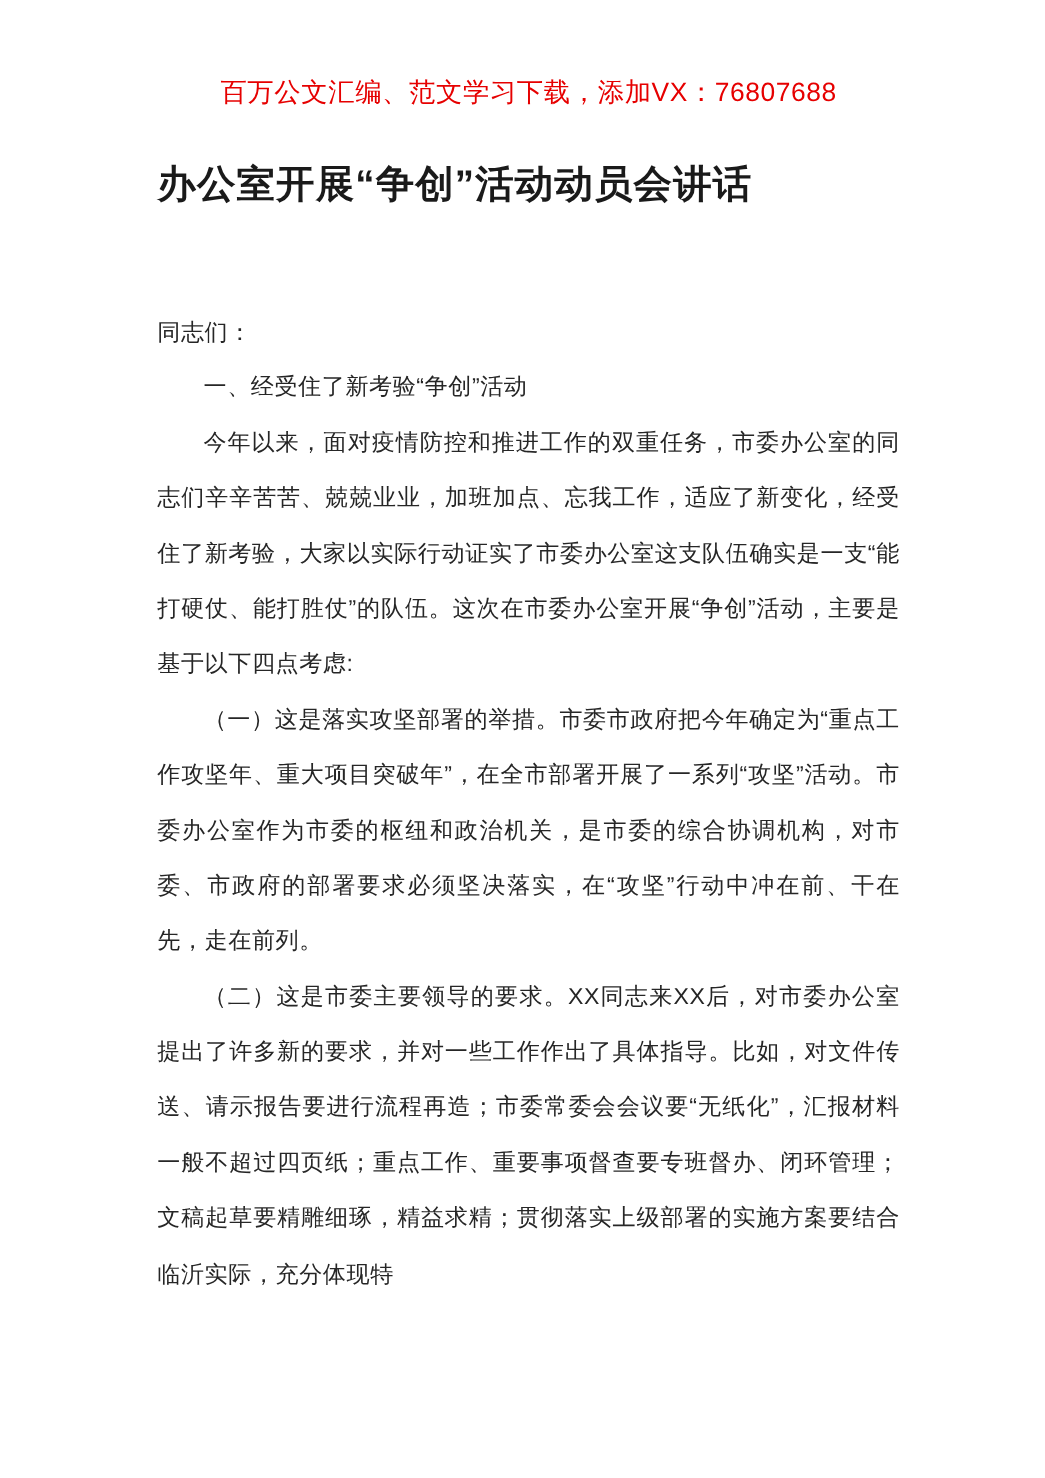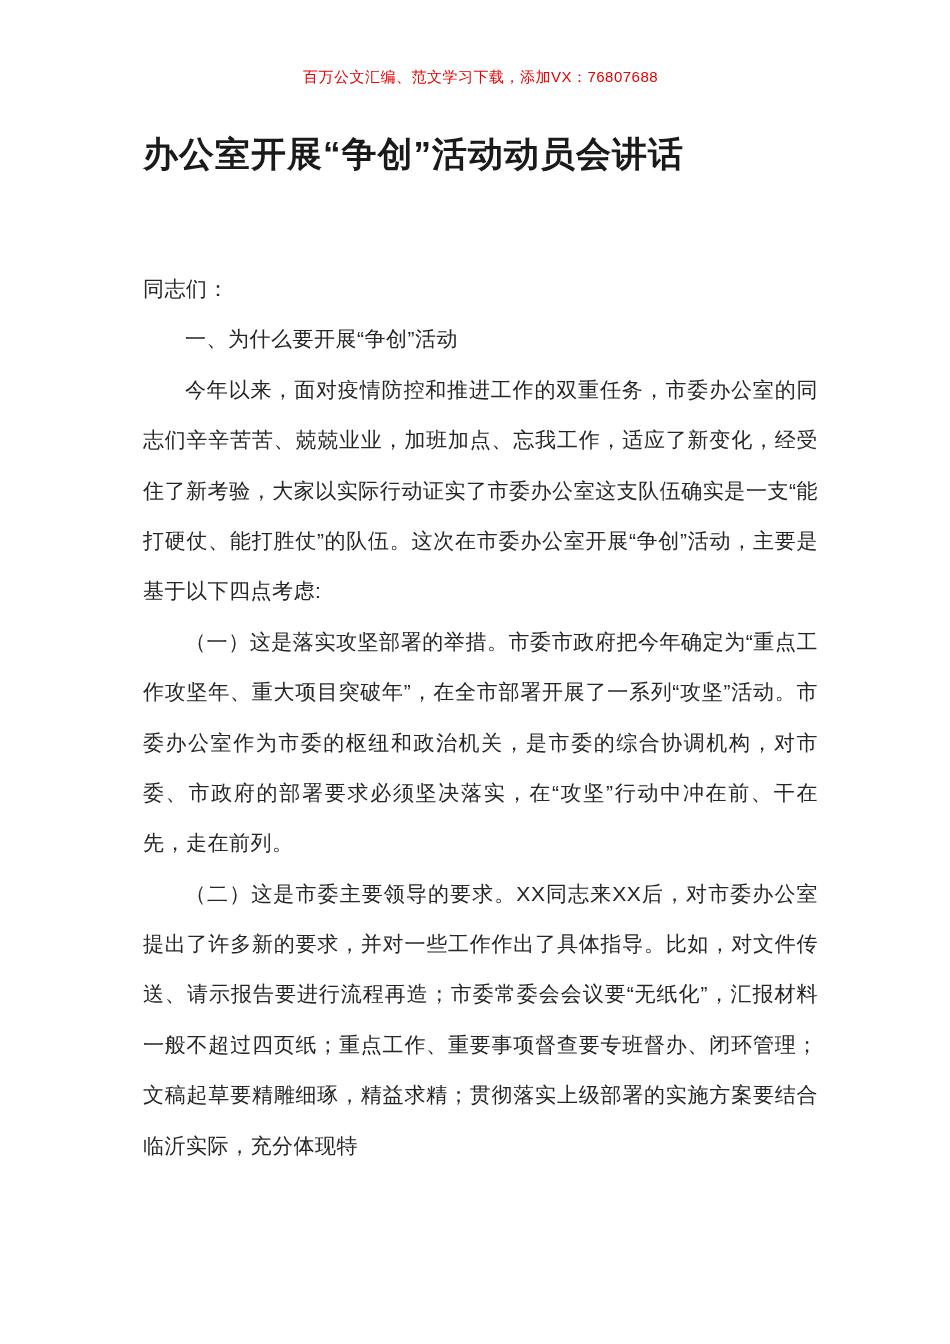--- a/index.html
+++ b/index.html
@@ -15,21 +15,21 @@
   }
   .page {
     width: 950px;
     height: 1344px;
     background: #ffffff;
     box-sizing: border-box;
     padding: 68px 132px 40px 143px;
   }
   .notice {
     color: #e60000;
-    font-size: 15px;
+    font-size: 24px;
     text-align: center;
     letter-spacing: 0.5px;
     margin: 0 0 44px 0;
     white-space: nowrap;
   }
   .title {
     font-size: 35px;
     font-weight: 700;
     color: #1a1a1a;
     margin: 0 0 86px 0;
@@ -57,18 +57,18 @@
 </head>
 <body>
 
 <div class="page">
   <div class="notice">百万公文汇编、范文学习下载，添加VX：76807688</div>
 
   <h1 class="title">办公室开展“争创”活动动员会讲话</h1>
 
   <div class="doc-body">
       <p class="para salutation">同志们：</p>
-      <p class="para heading">一、为什么要开展“争创”活动</p>
+      <p class="para heading">一、经受住了新考验“争创”活动</p>
       <p class="para body">今年以来，面对疫情防控和推进工作的双重任务，市委办公室的同志们辛辛苦苦、兢兢业业，加班加点、忘我工作，适应了新变化，经受住了新考验，大家以实际行动证实了市委办公室这支队伍确实是一支“能打硬仗、能打胜仗”的队伍。这次在市委办公室开展“争创”活动，主要是基于以下四点考虑:</p>
       <p class="para body">（一）这是落实攻坚部署的举措。市委市政府把今年确定为“重点工作攻坚年、重大项目突破年”，在全市部署开展了一系列“攻坚”活动。市委办公室作为市委的枢纽和政治机关，是市委的综合协调机构，对市委、市政府的部署要求必须坚决落实，在“攻坚”行动中冲在前、干在先，走在前列。</p>
       <p class="para body">（二）这是市委主要领导的要求。XX同志来XX后，对市委办公室提出了许多新的要求，并对一些工作作出了具体指导。比如，对文件传送、请示报告要进行流程再造；市委常委会会议要“无纸化”，汇报材料一般不超过四页纸；重点工作、重要事项督查要专班督办、闭环管理；文稿起草要精雕细琢，精益求精；贯彻落实上级部署的实施方案要结合临沂实际，充分体现特</p>
     </div>
 </div>
 
 </body></html>

